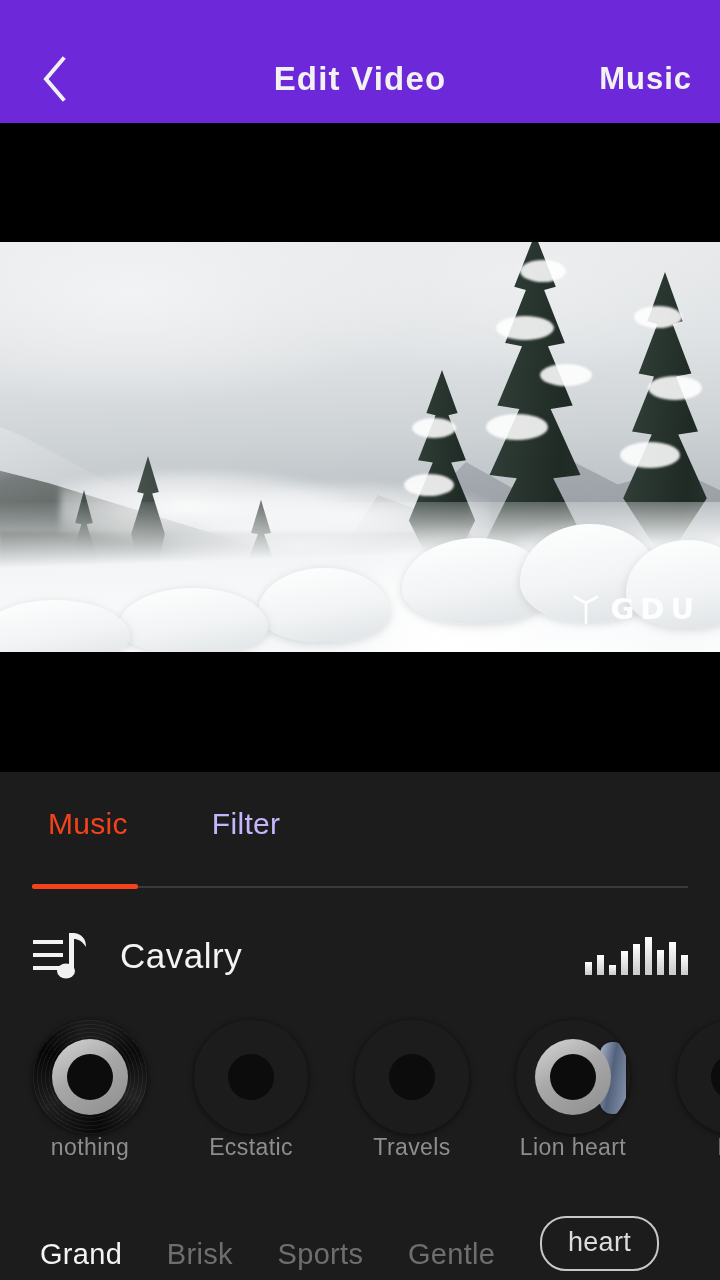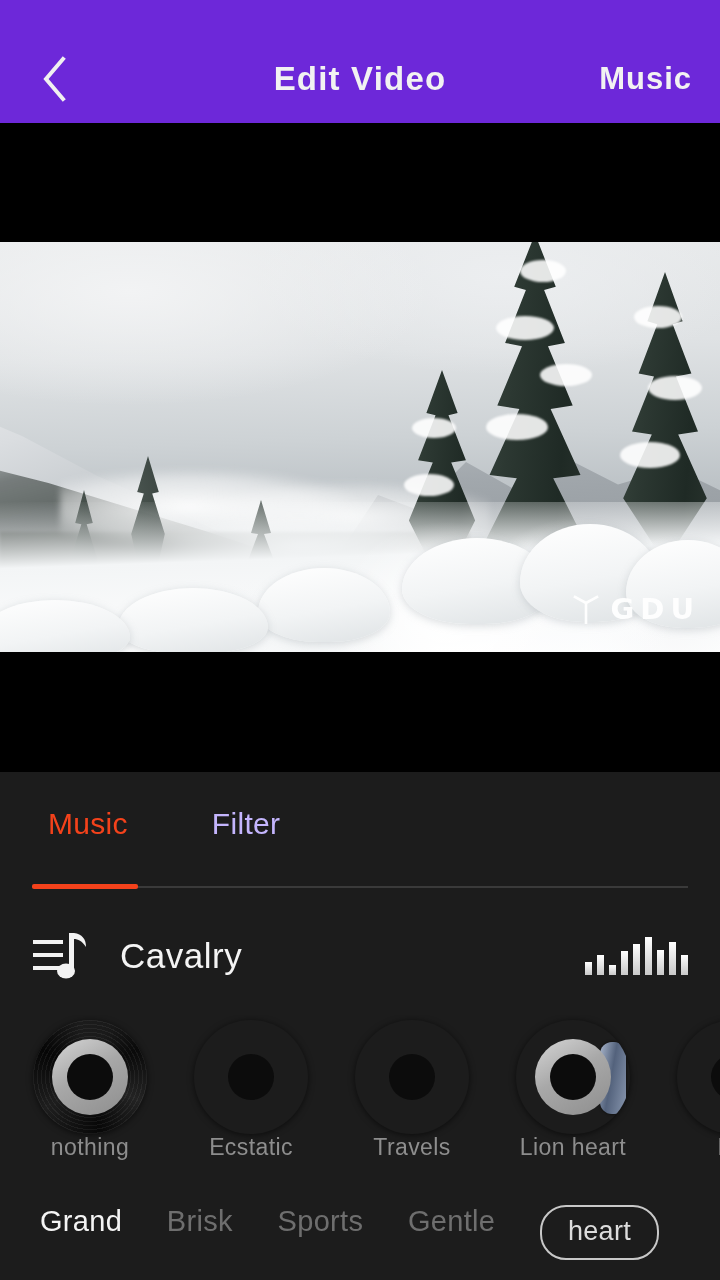--- a/index.html
+++ b/index.html
@@ -318,21 +318,21 @@
       radial-gradient(circle 26% at 70% 18%, rgba(120,80,200,.75) 0%, rgba(120,80,200,0) 62%),
       radial-gradient(circle 20% at 84% 38%, rgba(90,180,235,.6) 0%, rgba(90,180,235,0) 66%),
       radial-gradient(circle 30% at 24% 56%, rgba(236,239,243,.95) 0%, rgba(236,239,243,0) 70%),
       linear-gradient(150deg,#e8ebee 0%,#d3d8dd 45%,#c3cad1 100%);
   }
 
   
   .categories {
     position:absolute; left:0; top:1205px;
     width:699px; height:66px;
-    display:flex; align-items:flex-start;
+    display:flex; align-items:flex-end;
     padding:0 40px;
   }
   .cat {
     font-size:29px;
     color:#6e6e6e;
     cursor:pointer;
     letter-spacing:.3px;
   }
   .cat.active { color:#f4f4f4; }
   .cat-spacer { flex:1; }

